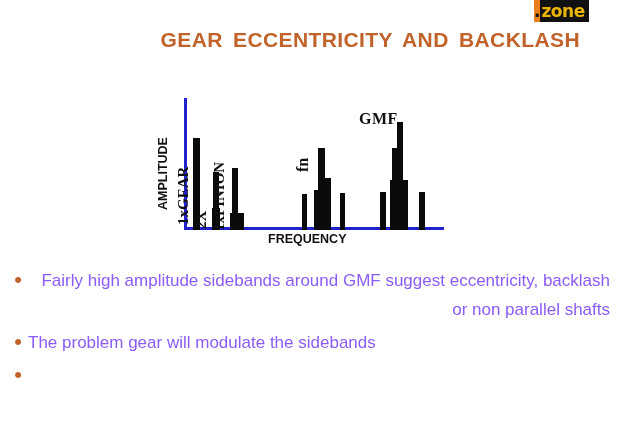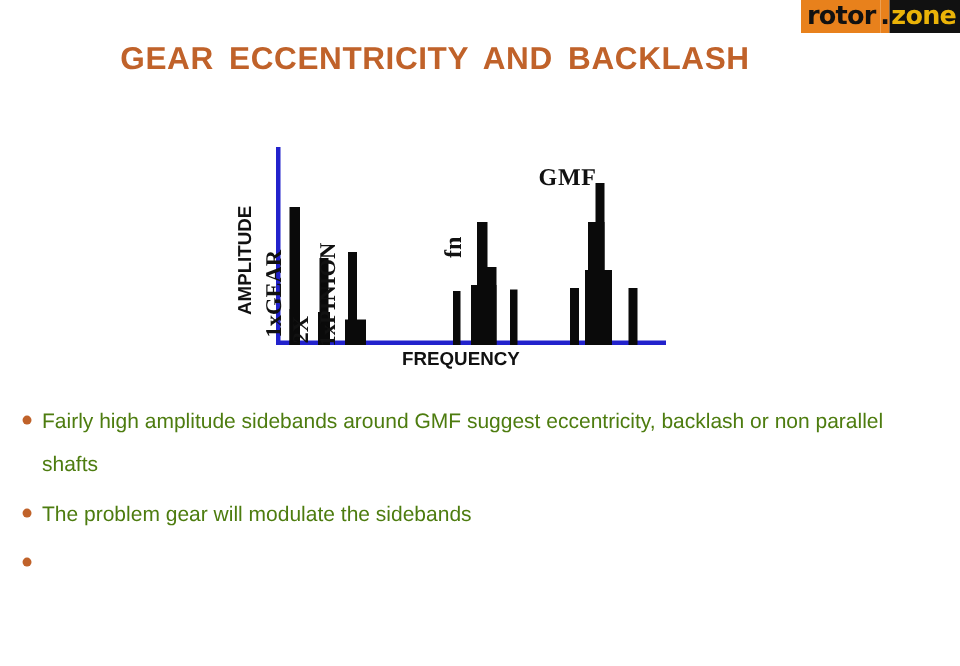--- a/index.html
+++ b/index.html
@@ -39,21 +39,21 @@
     background:#E8811C;
     color:#111111;
     font-weight:bold;
     font-size:17px;
     line-height:22px;
     padding:0;
   }
   
   #title{
     position:absolute; top:28px; left:0; width:580px;
-    text-align:center;
+    text-align:right;
     color:#C0622A;
     font-weight:bold;
     font-size:21px;
     letter-spacing:0.4px;
     word-spacing:4px;
     font-family:"Liberation Sans", sans-serif;
   }
   
   #chart-wrap{
     position:absolute;
@@ -129,32 +129,32 @@
   }
   .bullet-dot{
     color:#C0622A;
     font-size:22px;
     line-height:28px;
     width:20px;
     flex:0 0 20px;
     text-align:center;
   }
   .bullet-text{
-    color:#4d7c0f;
-    font-size:14px;
+    color:#8b5cf6;
+    font-size:17px;
     line-height:29px;
     font-family:"Liberation Sans", sans-serif;
     max-width:582px;
+    text-align:right;
   }
 </style>
 </head>
 <body>
 
 <div id="logo">
-  <span class="lz-left">rotor</span>
   <span class="lz-dot">.</span>
   <span class="lz-right">zone</span>
 </div>
 
 <div id="title">GEAR  ECCENTRICITY AND  BACKLASH</div>
 
 <div id="chart-wrap">
   <div id="plot">
 
     <div class="axis-line" id="y-axis" style="background: rgb(34, 34, 204);"></div>

